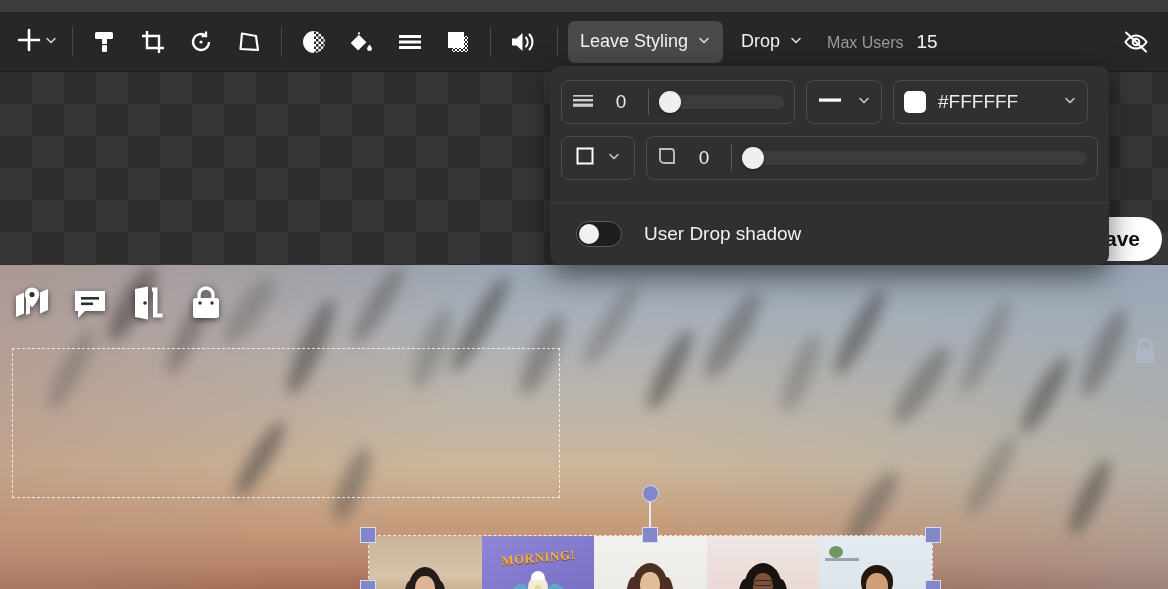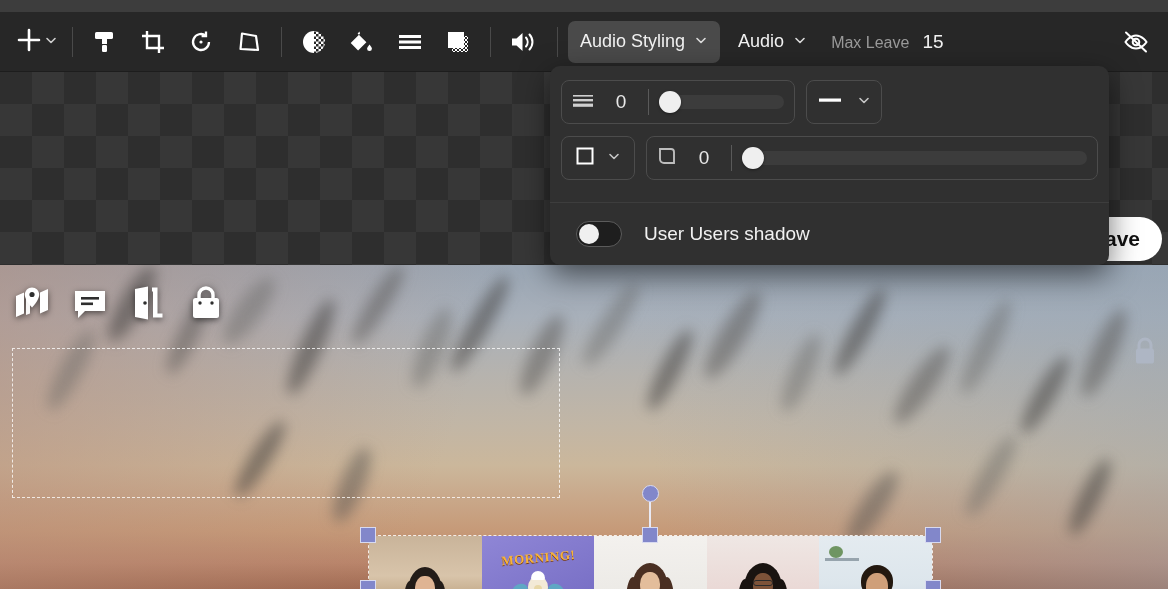--- a/index.html
+++ b/index.html
@@ -322,39 +322,39 @@
       <svg width="28" height="26" viewBox="0 0 28 26" fill="#fff">
         <path d="M3 9.5h4.5L13.5 4v18l-6-5.5H3z"></path>
         <path d="M17 8.5a7 7 0 0 1 0 9" fill="none" stroke="#fff" stroke-width="2" stroke-linecap="round"></path>
         <path d="M20.5 5.5a11 11 0 0 1 0 15" fill="none" stroke="#fff" stroke-width="2" stroke-linecap="round"></path>
       </svg>
     </div>
 
     <div class="tb-sep" style="margin-left:10px"></div>
 
     <div class="menu-trigger active" style="margin-left:2px">
-      <span>Audio Styling</span>
+      <span>Leave Styling</span>
       <span>
         <svg width="14" height="14" viewBox="0 0 14 14">
             <path d="M3 5.5l4 4 4-4" stroke="#dcdcdc" stroke-width="1.6" fill="none" stroke-linecap="round" stroke-linejoin="round"></path>
           </svg>
       </span>
     </div>
 
     <div class="menu-trigger" style="margin-left:6px">
-      <span>Audio</span>
+      <span>Drop</span>
       <span>
         <svg width="14" height="14" viewBox="0 0 14 14">
             <path d="M3 5.5l4 4 4-4" stroke="#dcdcdc" stroke-width="1.6" fill="none" stroke-linecap="round" stroke-linejoin="round"></path>
           </svg>
       </span>
     </div>
 
     <div class="maxusers-wrap">
-      <span class="maxusers-label">Max Leave</span>
+      <span class="maxusers-label">Max Users</span>
       <span class="maxusers-val">15</span>
     </div>
 
     <div class="tb-spacer"></div>
 
     <div class="tb-btn eye-off">
       <svg width="28" height="26" viewBox="0 0 28 26" fill="none" stroke="#fff" stroke-width="2">
         <path d="M3.5 13S7.5 6.5 14 6.5 24.5 13 24.5 13 20.5 19.5 14 19.5 3.5 13 3.5 13z"></path>
         <circle cx="14" cy="13" r="3.3"></circle>
         <path d="M4 3.5 24 22.5" stroke-linecap="round"></path>
@@ -544,20 +544,29 @@
                 <rect x="2" y="5.5" width="22" height="3.2" fill="#fff"></rect>
               </svg>
           </span>
           <span>
             <svg width="14" height="14" viewBox="0 0 14 14">
                 <path d="M3 5.5l4 4 4-4" stroke="#c6c6c6" stroke-width="1.6" fill="none" stroke-linecap="round" stroke-linejoin="round"></path>
               </svg>
           </span>
         </div>
 
+        <div class="ctl ctl-color">
+          <span class="swatch" style="background: rgb(255, 255, 255);"></span>
+          <span class="hexlabel">#FFFFFF</span>
+          <span>
+            <svg width="14" height="14" viewBox="0 0 14 14">
+                <path d="M3 5.5l4 4 4-4" stroke="#c6c6c6" stroke-width="1.6" fill="none" stroke-linecap="round" stroke-linejoin="round"></path>
+              </svg>
+          </span>
+        </div>
       </div>
 
       <div class="prow">
         <div class="ctl ctl-shape">
           <span>
             <svg width="20" height="20" viewBox="0 0 20 20">
                 <rect x="2.5" y="2.5" width="15" height="15" fill="none" stroke="#fff" stroke-width="2"></rect>
               </svg>
           </span>
           <span>
@@ -579,18 +588,18 @@
             <span class="knob" style="left:11px"></span>
           </span>
         </div>
       </div>
     </div>
 
     <div class="toggle-row">
       <span class="switch">
         <span class="sk"></span>
       </span>
-      <span class="toggle-label">User Users shadow</span>
+      <span class="toggle-label">User Drop shadow</span>
     </div>
 
   </div>
 
 </div>
 
 </body></html>

